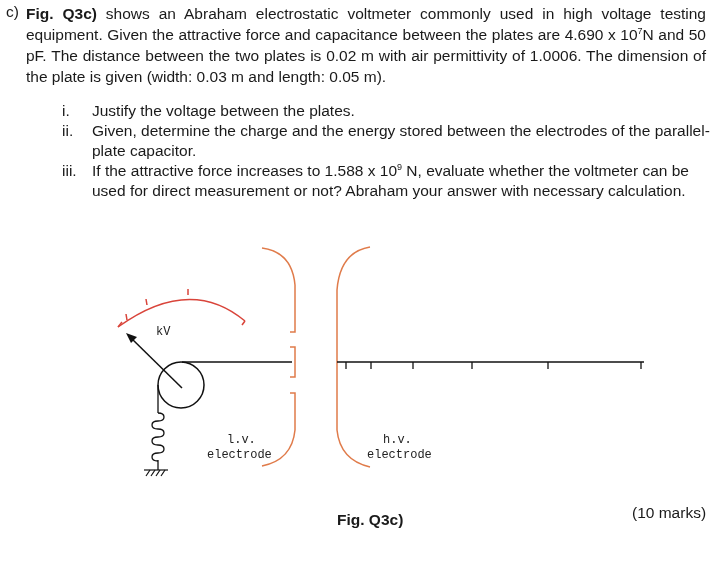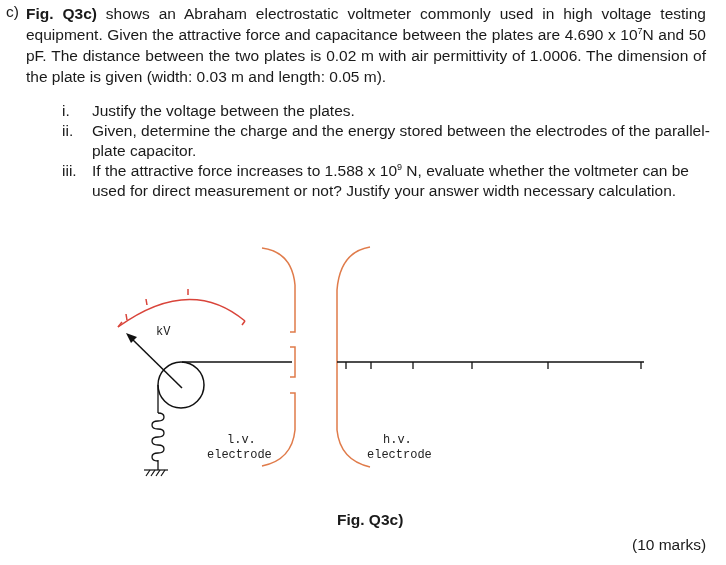--- a/index.html
+++ b/index.html
@@ -10,40 +10,40 @@
               line-height: 21px; text-align: justify; }
     .q-body b { font-weight: bold; }
     sup { font-size: 9px; vertical-align: super; line-height: 0; }
     .items { position: absolute; left: 62px; top: 101px; width: 654px; font-size: 15.5px; line-height: 20px; }
     .item { display: flex; }
     .item .num { width: 30px; flex: none; }
     .item .txt { flex: 1; }
     svg.fig { position: absolute; left: 0; top: 230px; }
     .mono { font-family: "Liberation Mono", monospace; font-size: 12px; }
     .caption { position: absolute; left: 337px; top: 511px; font-size: 15.5px; font-weight: bold; }
-    .marks { position: absolute; left: 632px; top: 536px; font-size: 15.5px; }
+    .marks { position: absolute; left: 632px; top: 504px; font-size: 15.5px; }
   </style>
 </head>
 <body>
 
 <div class="q-label">c)</div>
 <div class="q-body"><b>Fig. Q3c)</b><span> shows an Abraham electrostatic voltmeter commonly used in high voltage testing equipment. Given the attractive force and capacitance between the plates are 4.690 x 10</span><sup>7</sup><span>N and 50 pF. The distance between the two plates is 0.02 m with air permittivity of 1.0006. The dimension of the plate is given (width: 0.03 m and length: 0.05 m).</span></div>
 
 <div class="items">
   <div class="item">
     <span class="num">i.</span>
     <span class="txt">Justify the voltage between the plates.</span>
   </div>
   <div class="item">
     <span class="num">ii.</span>
     <span class="txt">Given, determine the charge and the energy stored between the electrodes of the parallel-plate capacitor.</span>
   </div>
   <div class="item">
     <span class="num">iii.</span>
-    <span class="txt"><span>If the attractive force increases to 1.588 x 10</span><sup>9</sup><span> N, evaluate whether the voltmeter can be used for direct measurement or not? Justify your answer width necessary calculation.</span></span>
+    <span class="txt"><span>If the attractive force increases to 1.588 x 10</span><sup>9</sup><span> N, evaluate whether the voltmeter can be used for direct measurement or not? Abraham your answer with necessary calculation.</span></span>
   </div>
 </div>
 
 <svg class="fig" width="726" height="280" viewBox="0 230 726 280">
 
   <g stroke="#d9443a" stroke-width="1.5" fill="none">
     <path d="M118,327 Q190,275 245,321"></path>
     <line x1="118" y1="327" x2="122" y2="322"></line>
     <line x1="127" y1="320" x2="126" y2="314"></line>
     <line x1="147" y1="305" x2="146" y2="299"></line>

